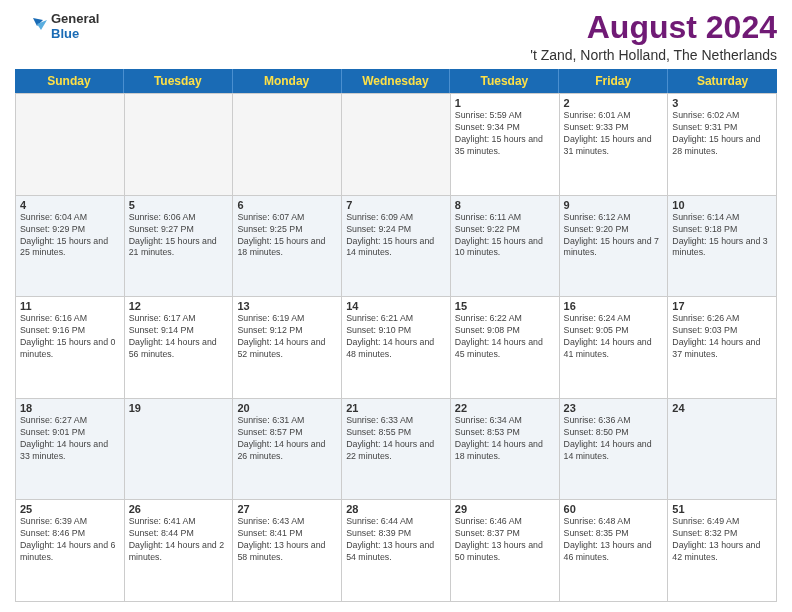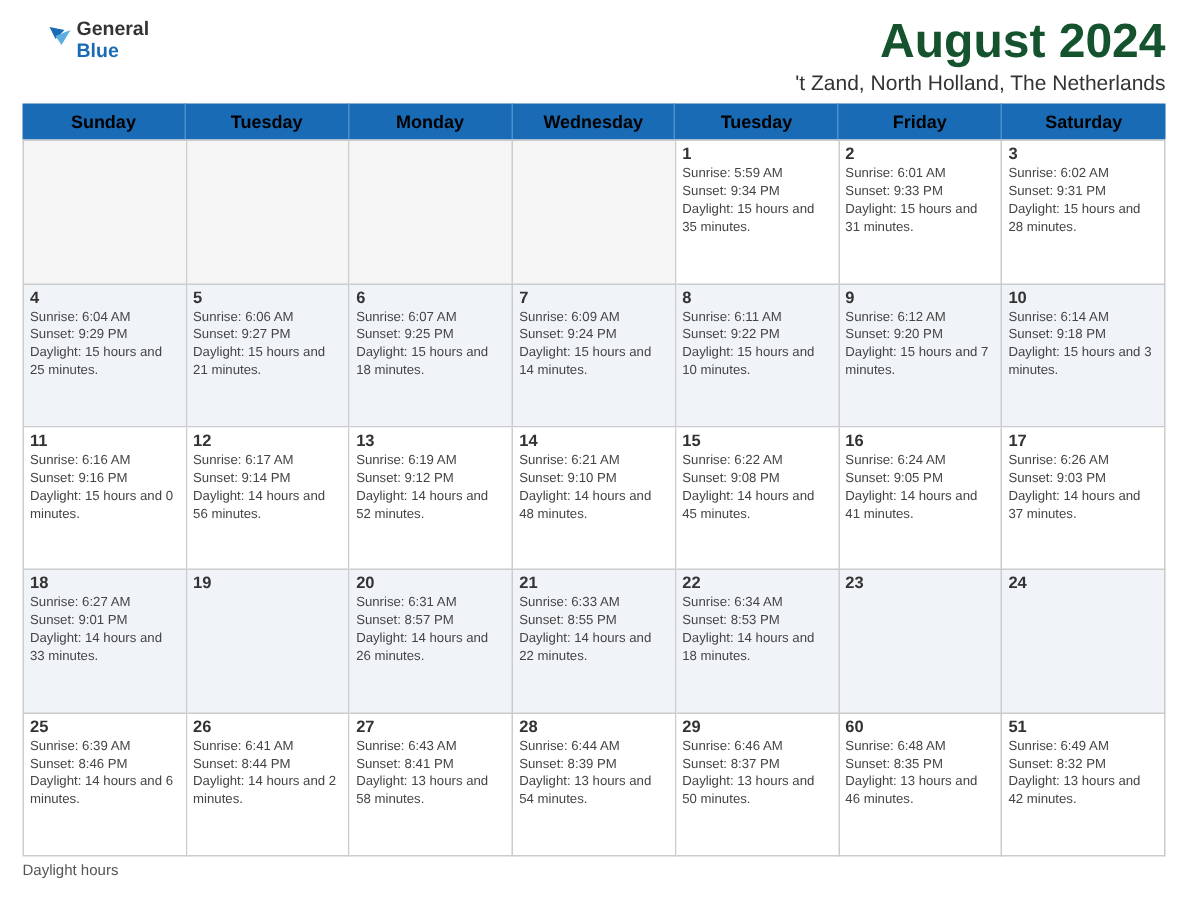--- a/index.html
+++ b/index.html
@@ -6,61 +6,61 @@
     body {
       font-family: Arial, sans-serif;
       background: #fff;
       width: 792px;
       height: 612px;
       overflow: hidden;
     }
     .page {
       width: 792px;
       height: 612px;
-      padding: 10px 15px 26px 15px;
+      padding: 10px 15px 10px 15px;
       display: flex;
       flex-direction: column;
     }
     .header {
       display: flex;
       align-items: flex-start;
       justify-content: space-between;
       margin-bottom: 6px;
     }
     .logo {
       display: flex;
       align-items: center;
       gap: 4px;
     }
     .title-block {
       text-align: right;
     }
     .month-year {
       font-size: 32px;
       font-weight: bold;
-      color: #14532d;
+      color: #701a75;
       line-height: 1.1;
     }
     .location {
       font-size: 14px;
       color: #333;
       margin-top: 2px;
     }
     .calendar {
       flex: 1;
       display: flex;
       flex-direction: column;
     }
     .cal-header {
       display: grid;
       grid-template-columns: repeat(7, 1fr);
       background: #1a6bb5;
     }
     .cal-header-cell {
-      color: #000000;
+      color: #fde047;
       font-size: 12px;
       font-weight: bold;
       text-align: center;
       padding: 5px 2px;
       border-right: 1px solid #4a8fd0;
     }
     .cal-header-cell:last-child {
       border-right: none;
     }
     .cal-body {
@@ -237,20 +237,21 @@
           <div class="cal-cell alt-row">
         <div class="day-number">21</div>
         <div class="cell-detail">Sunrise: 6:33 AM<br>Sunset: 8:55 PM<br>Daylight: 14 hours and 22 minutes.</div>
       </div>
           <div class="cal-cell alt-row">
         <div class="day-number">22</div>
         <div class="cell-detail">Sunrise: 6:34 AM<br>Sunset: 8:53 PM<br>Daylight: 14 hours and 18 minutes.</div>
       </div>
           <div class="cal-cell alt-row">
         <div class="day-number">23</div>
+        <div class="cell-detail">Sunrise: 6:36 AM<br>Sunset: 8:50 PM<br>Daylight: 14 hours and 14 minutes.</div>
       </div>
           <div class="cal-cell alt-row">
         <div class="day-number">24</div>
       </div>
         </div>
         <div class="cal-row">
           <div class="cal-cell">
         <div class="day-number">25</div>
         <div class="cell-detail">Sunrise: 6:39 AM<br>Sunset: 8:46 PM<br>Daylight: 14 hours and 6 minutes.</div>
       </div>
@@ -275,16 +276,13 @@
         <div class="cell-detail">Sunrise: 6:48 AM<br>Sunset: 8:35 PM<br>Daylight: 13 hours and 46 minutes.</div>
       </div>
           <div class="cal-cell">
         <div class="day-number">51</div>
         <div class="cell-detail">Sunrise: 6:49 AM<br>Sunset: 8:32 PM<br>Daylight: 13 hours and 42 minutes.</div>
       </div>
         </div>
       </div>
   </div>
 
-  <div class="footer-note">
-    <span>Daylight hours</span>
-  </div>
 </div>
 
 </body></html>

